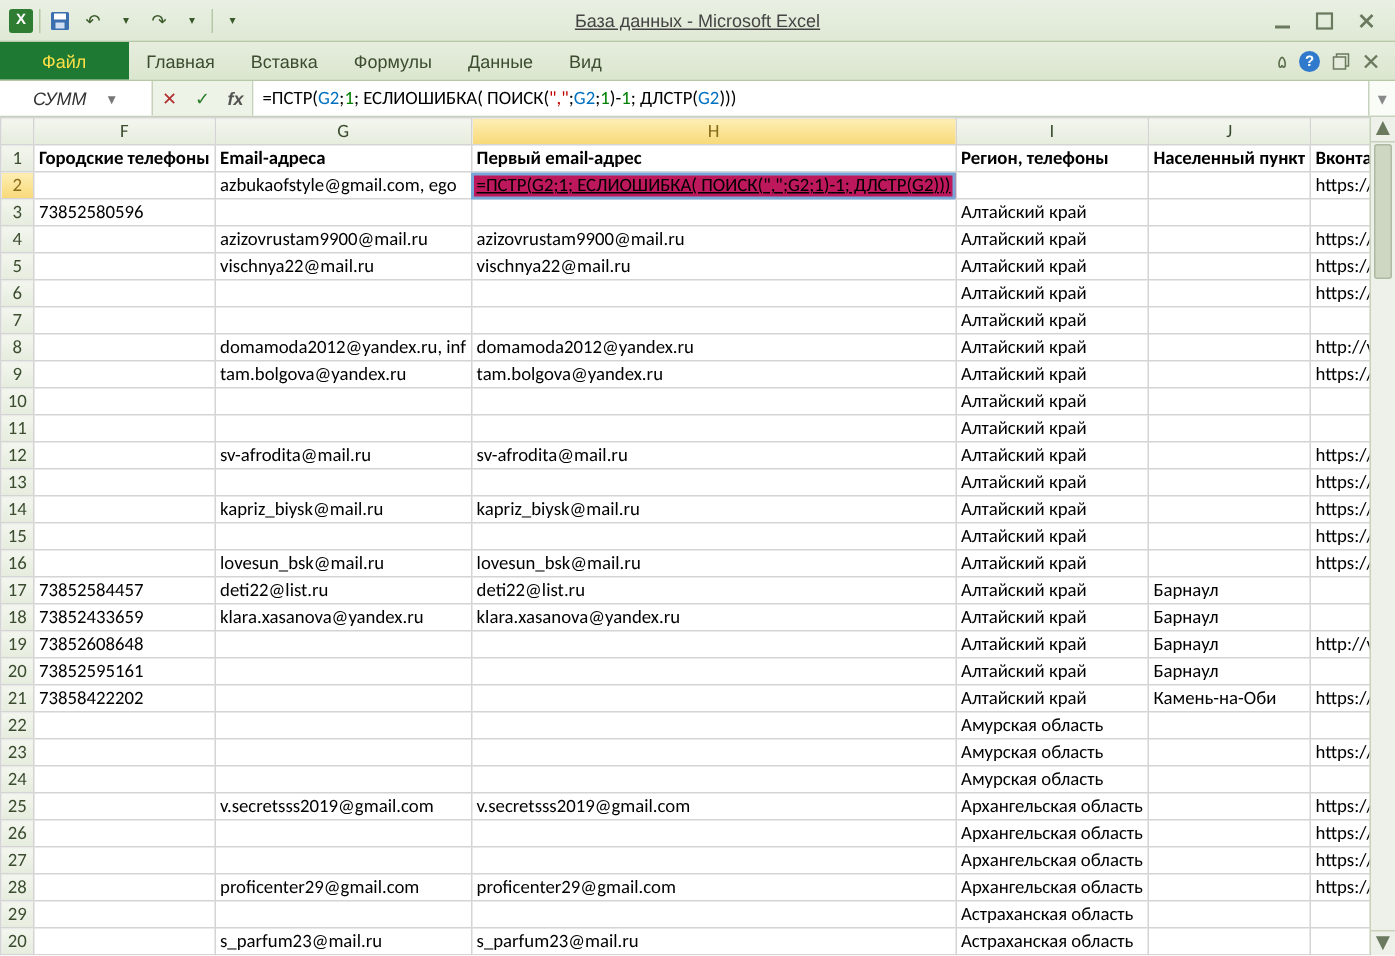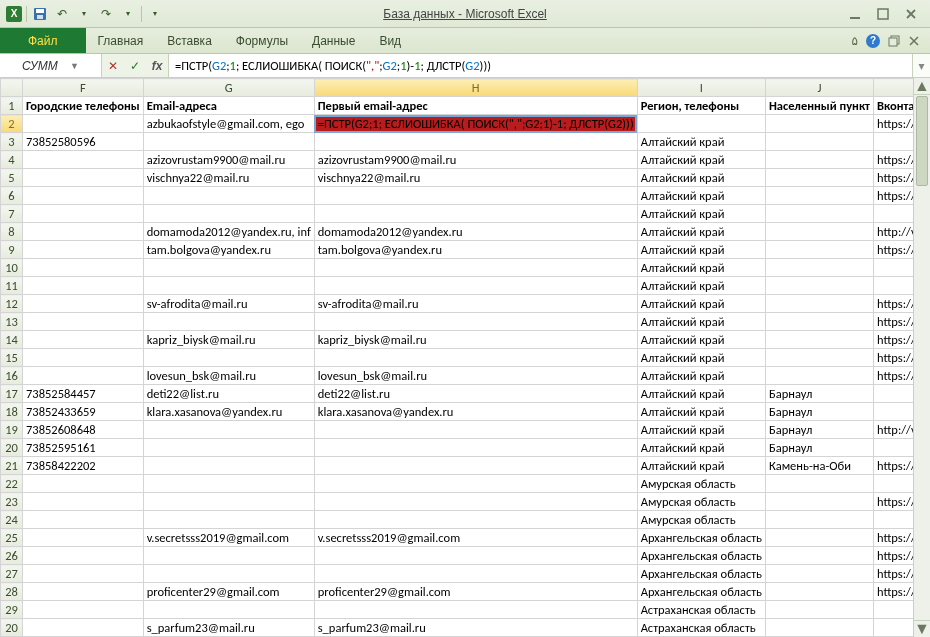--- a/index.html
+++ b/index.html
@@ -45,21 +45,21 @@
   thead .corner { background: linear-gradient(#f3f6ef,#e6ecdd); }
   .col-F { width: 162px; }
   .col-G { width: 162px; }
   .col-H { width: 163px; }
   .col-I { width: 163px; }
   .col-J { width: 112px; }
   .col-K { width: 145px; }
   .hdr-row td { font-weight: bold; }
   .colhdr-active { background: linear-gradient(#fdeeb3,#f8d978) !important; color:#8a6d1a !important;}
   .rowhdr-active { background: linear-gradient(#fdeeb3,#f8d978) !important; color:#8a6d1a !important;}
-  .editing { outline: 2px solid #7aa7d8; outline-offset:-2px; background:#b91c1c; position:relative;}
+  .editing { outline: 2px solid #7aa7d8; outline-offset:-2px; background:#be185d; position:relative;text-decoration:underline;}
   .vscroll { position:absolute; right:0; top:0; bottom:0; width:17px; background:#eef1ea; border-left:1px solid #c7d2bc;}
   .vscroll .thumb{ position:absolute; left:2px; right:2px; top:18px; height:90px; background:#cdd7c2; border:1px solid #aeb9a2; border-radius:2px;}
   .vscroll .arr{position:absolute;left:0;right:0;height:17px;display:flex;align-items:center;justify-content:center;color:#6b7a5e;}
   .vscroll .arr.up{top:0;border-bottom:1px solid #c7d2bc;}
   .vscroll .arr.dn{bottom:0;border-top:1px solid #c7d2bc;}
   svg { display:block; }
 </style>
 </head>
 <body>
 

